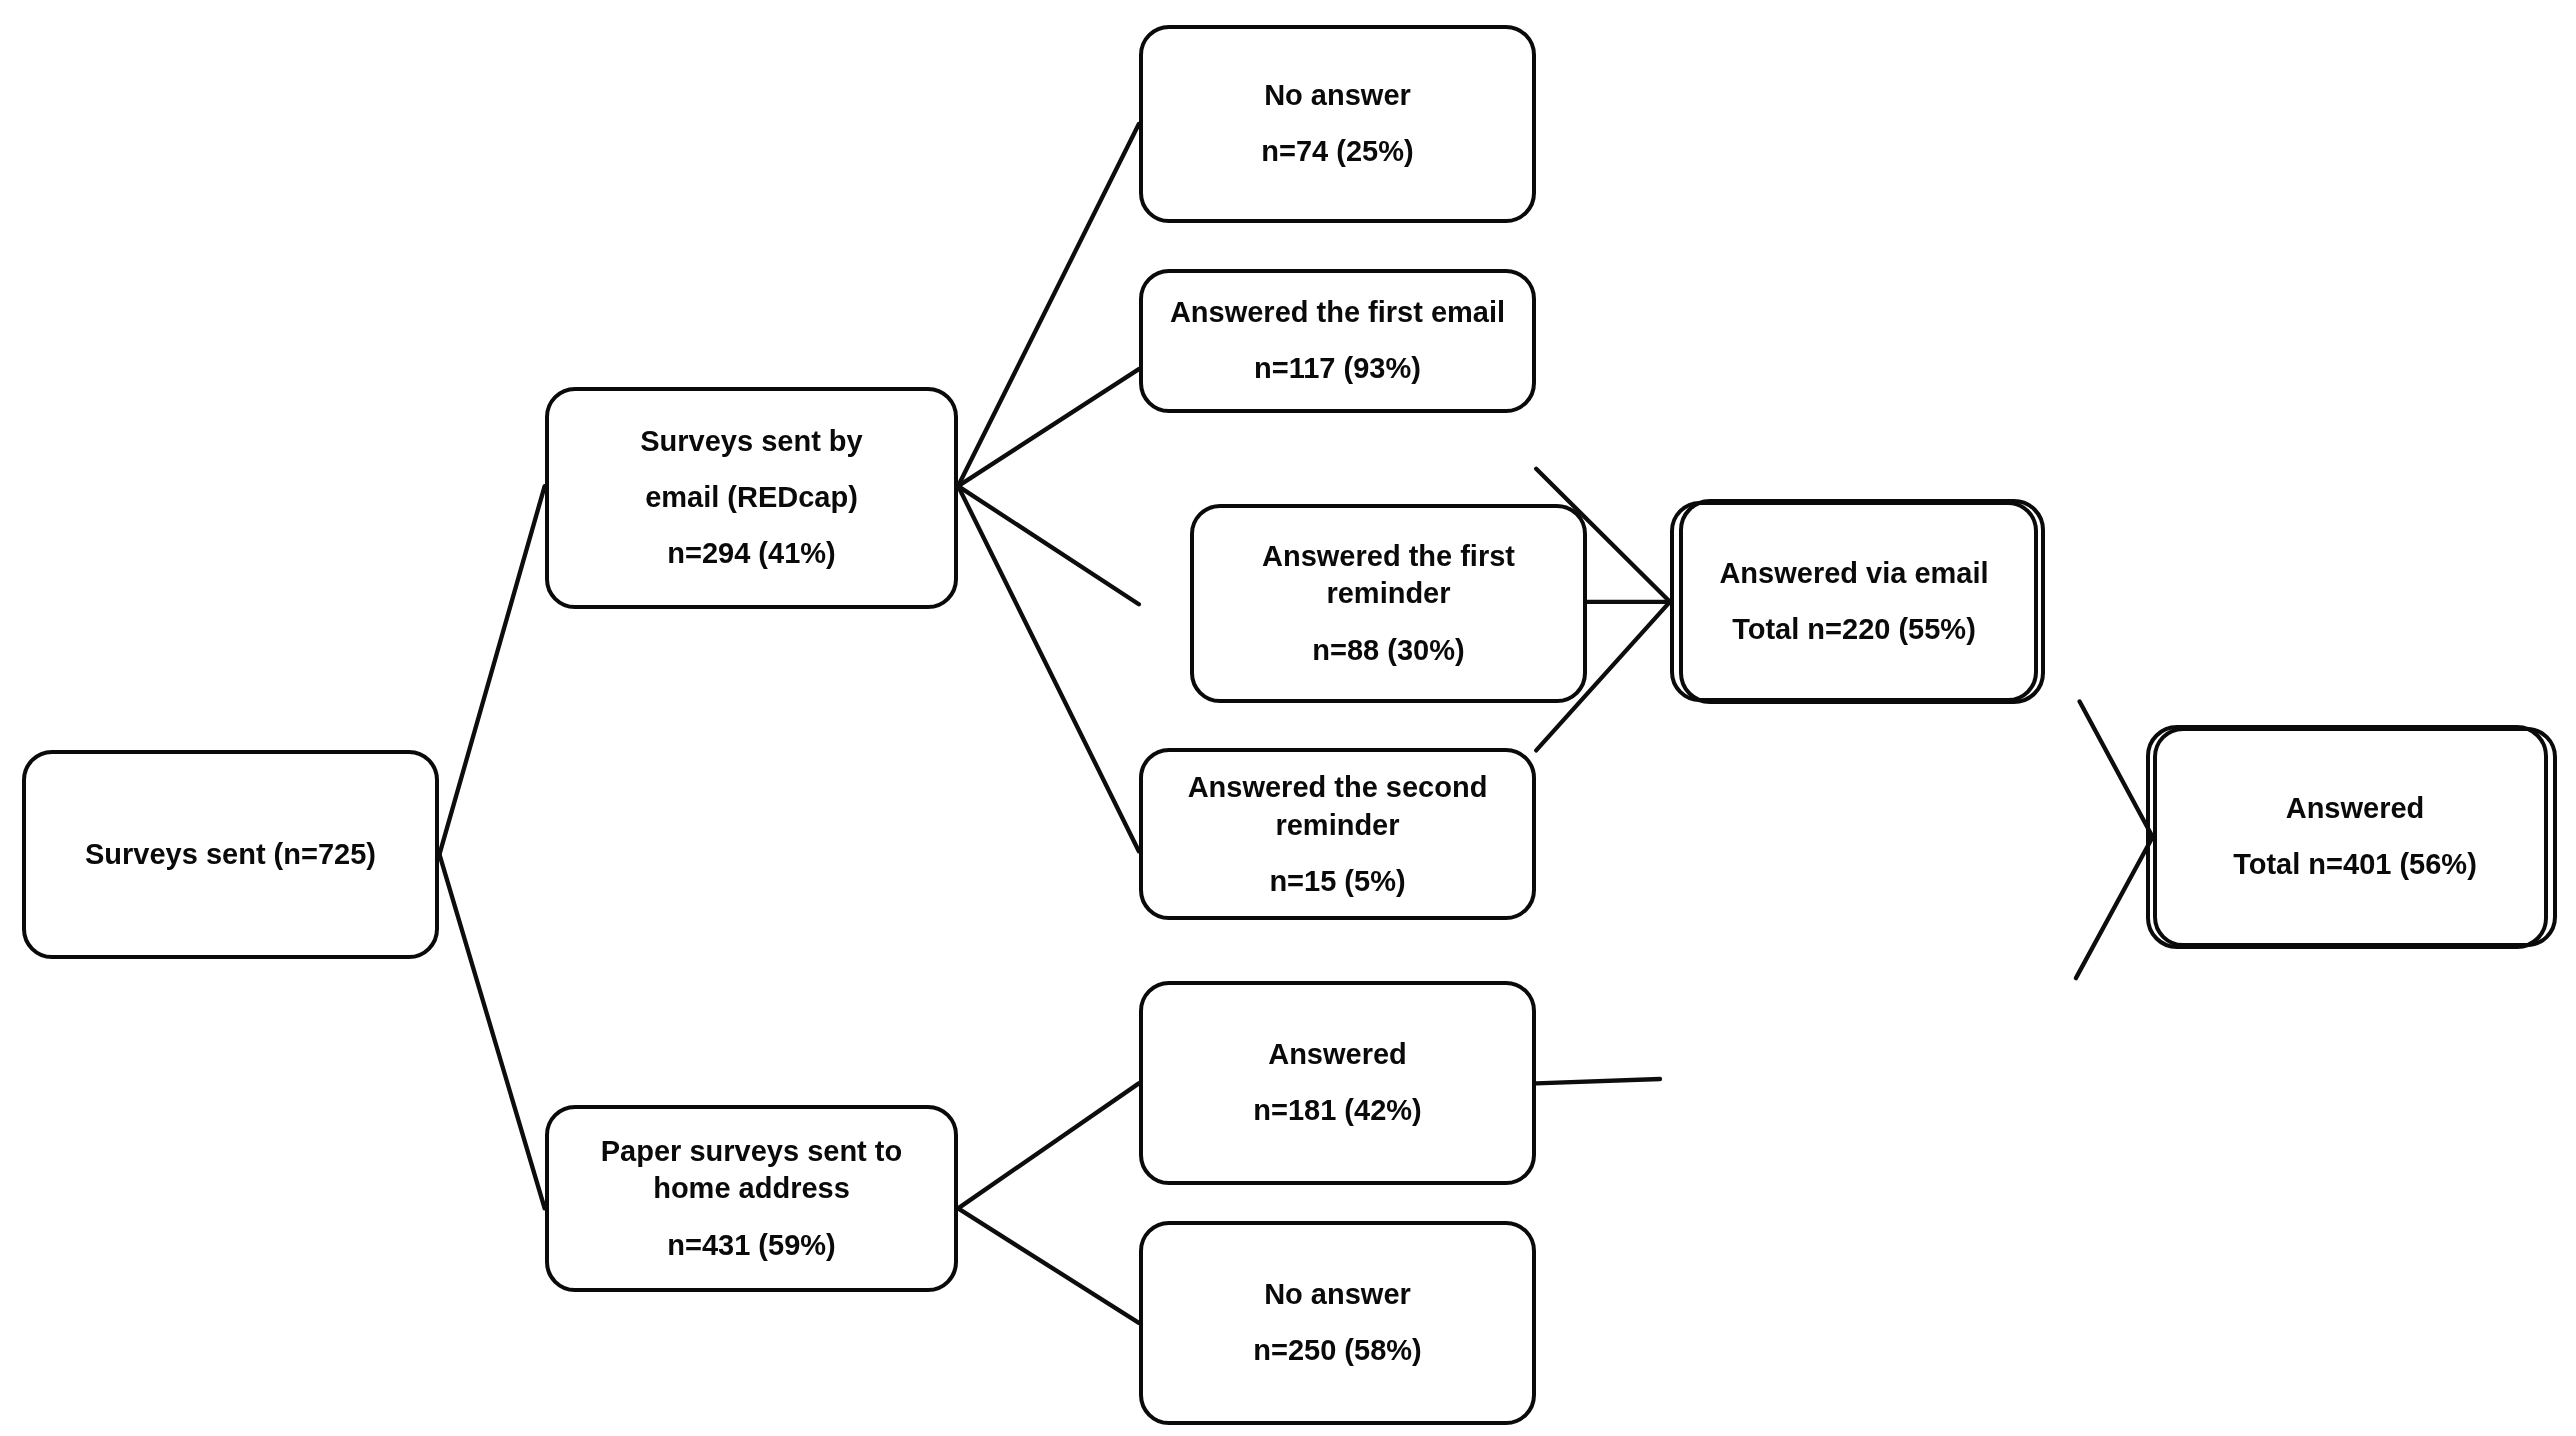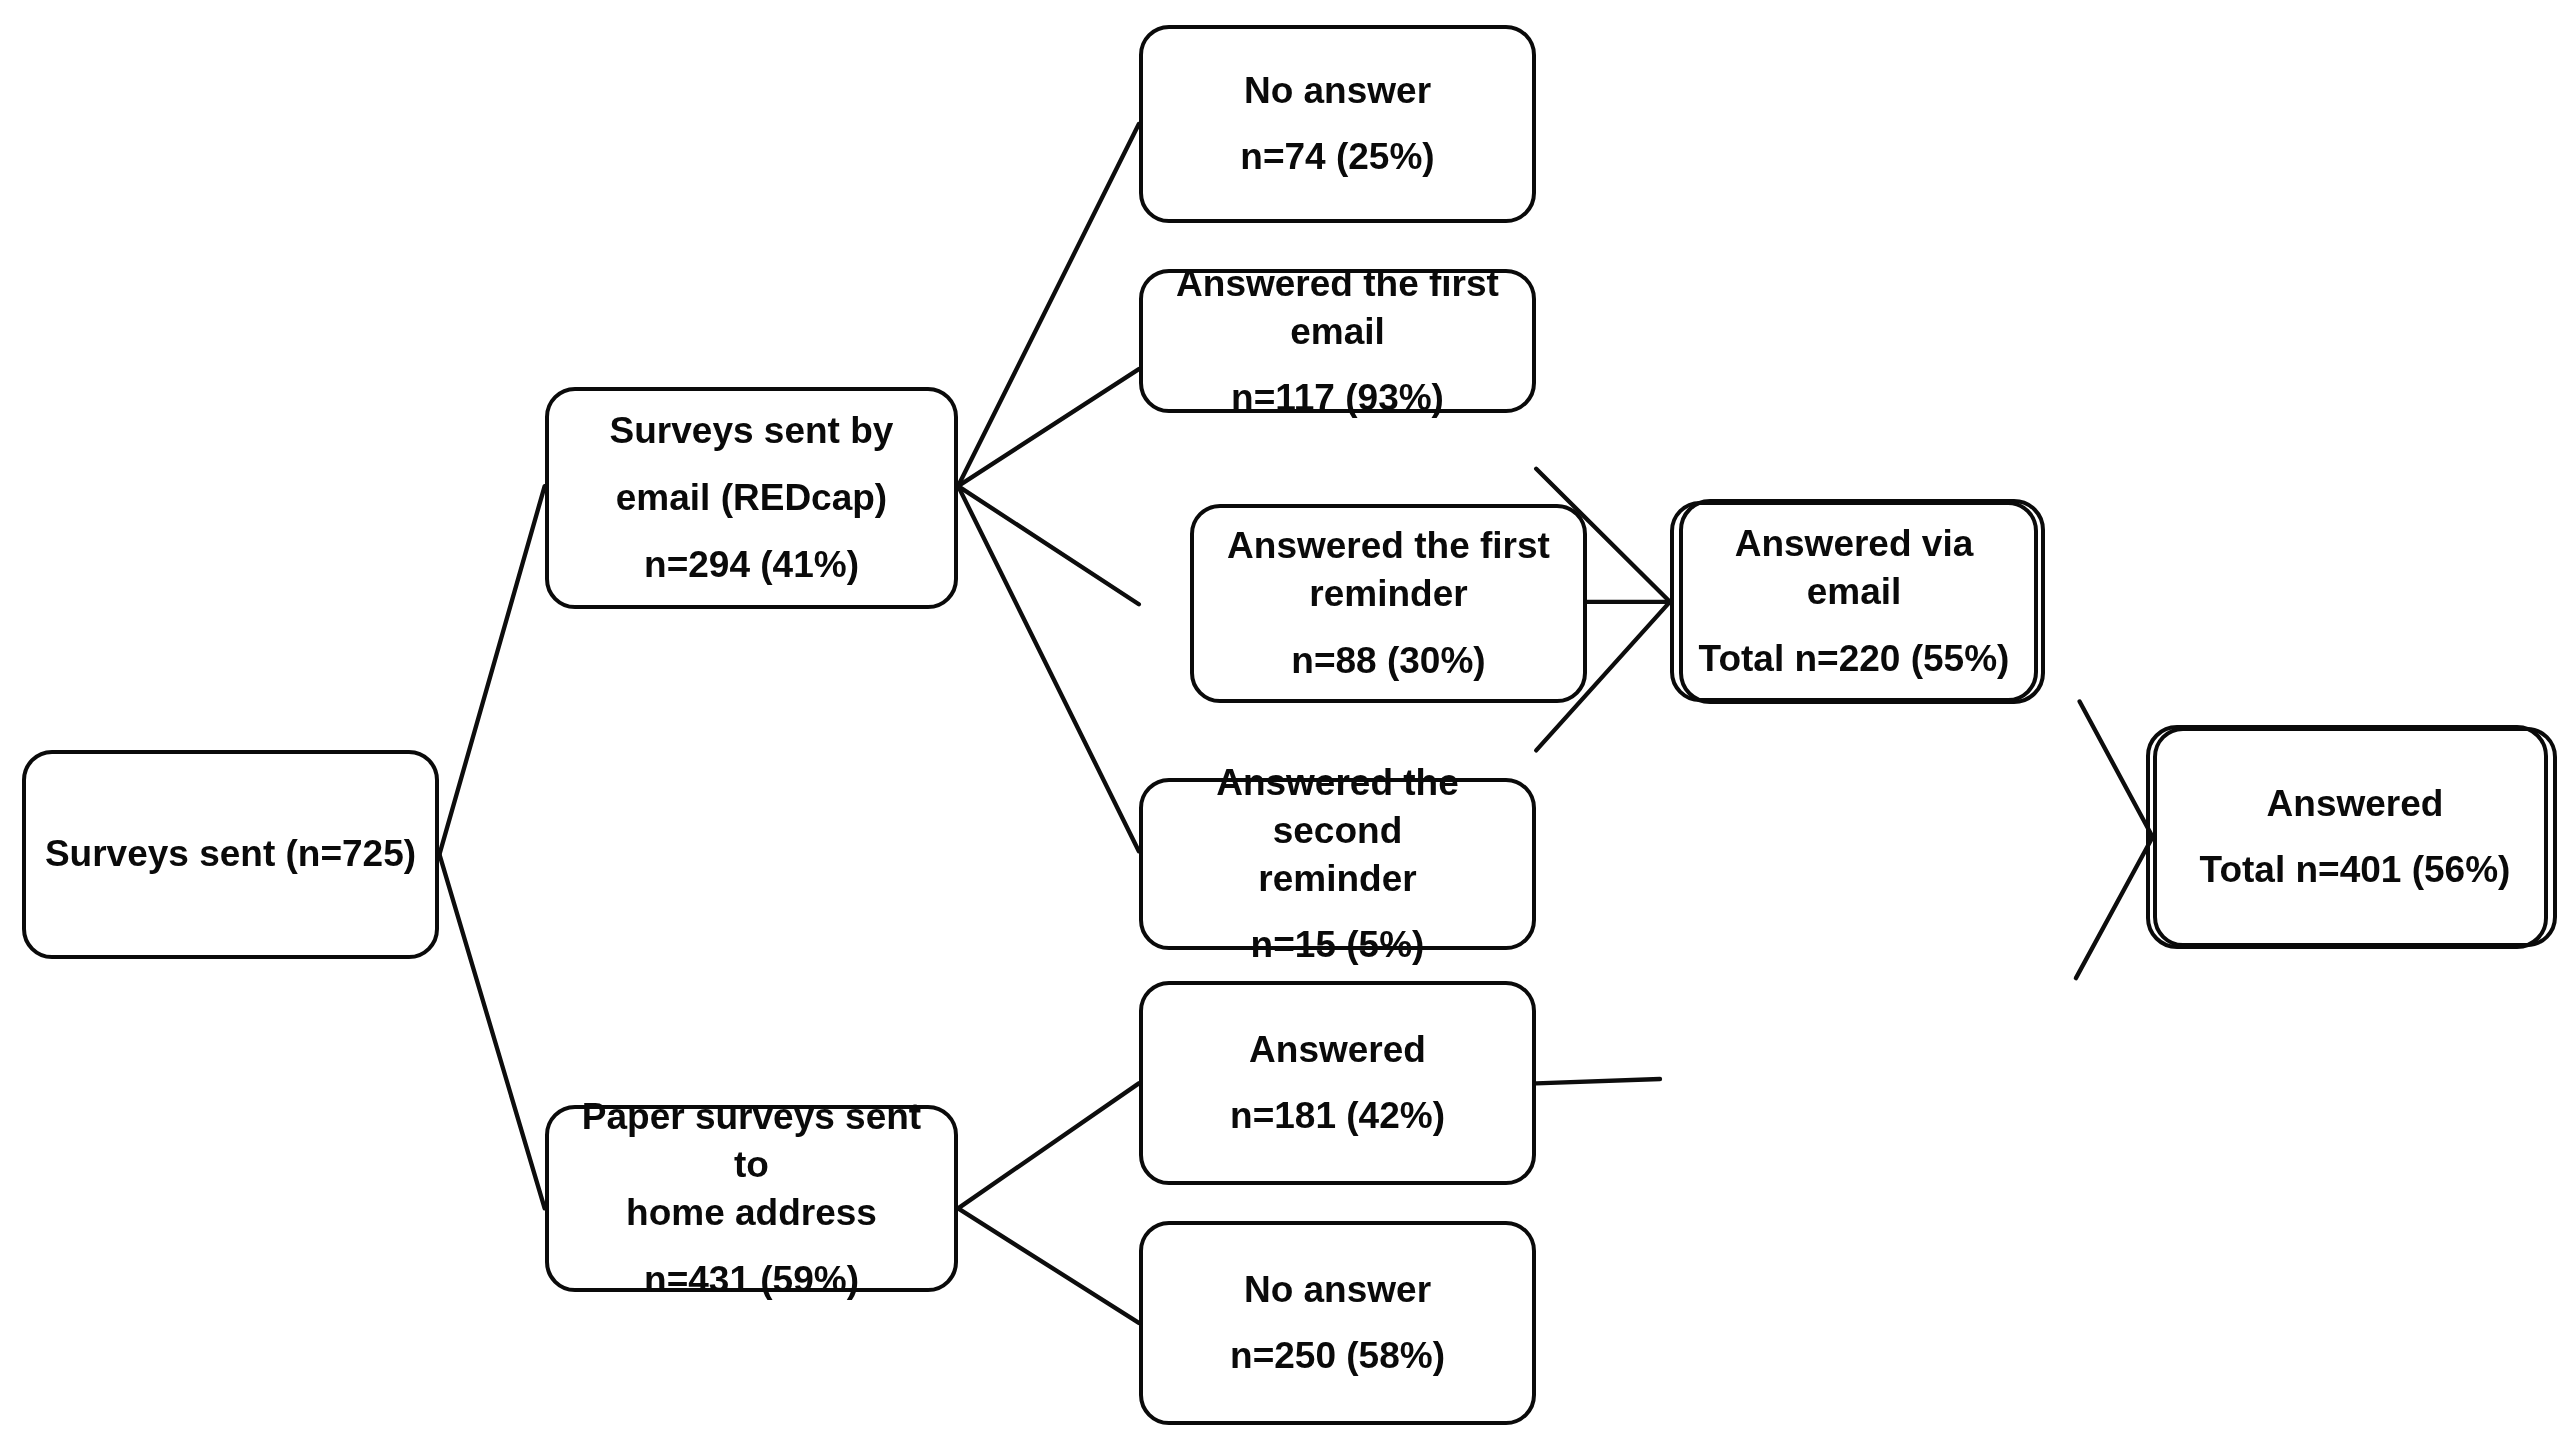--- a/index.html
+++ b/index.html
@@ -34,21 +34,21 @@
     background: #ffffff;
     border: 4.3px solid #0a0a0a;
     border-radius: 30px;
     display: flex;
     flex-direction: column;
     align-items: center;
     justify-content: center;
     text-align: center;
     color: #0a0a0a;
     font-weight: 700;
-    font-size: 37px;
+    font-size: 29px;
     line-height: 1.3;
     padding: 6.2px 15px;
   }
   .box p {
     margin: 9.3px 0;
     white-space: pre-line;
   }
   
   .shadow-right::before,
   .shadow-left::before {
@@ -110,21 +110,21 @@
     <p>Answered the first email</p>
     <p>n=117 (93%)</p>
   </div>
 
   <div class="box" style="left:1190px; top:504px; width:397px; height:199px;">
     <p>Answered the first
 reminder</p>
     <p>n=88 (30%)</p>
   </div>
 
-  <div class="box" style="left:1139px; top:778px; width:397px; height:172px;">
+  <div class="box" style="left:1139px; top:748px; width:397px; height:172px;justify-content:flex-end;">
     <p>Answered the second
 reminder</p>
     <p>n=15 (5%)</p>
   </div>
 
   <div class="box" style="left:1139px; top:981px; width:397px; height:204px;">
     <p>Answered</p>
     <p>n=181 (42%)</p>
   </div>
 

